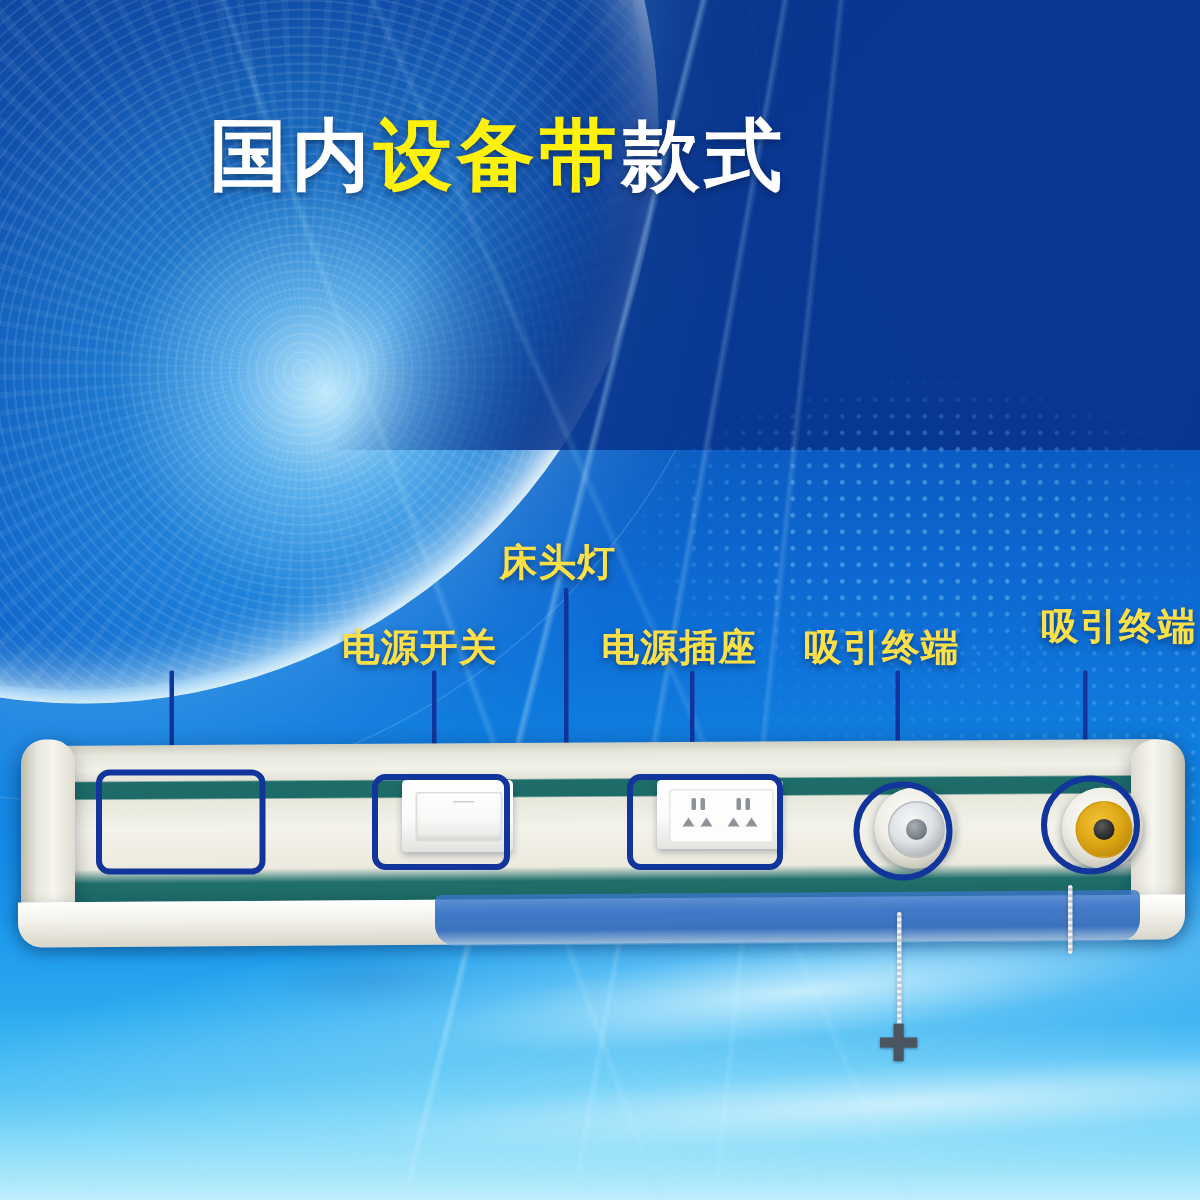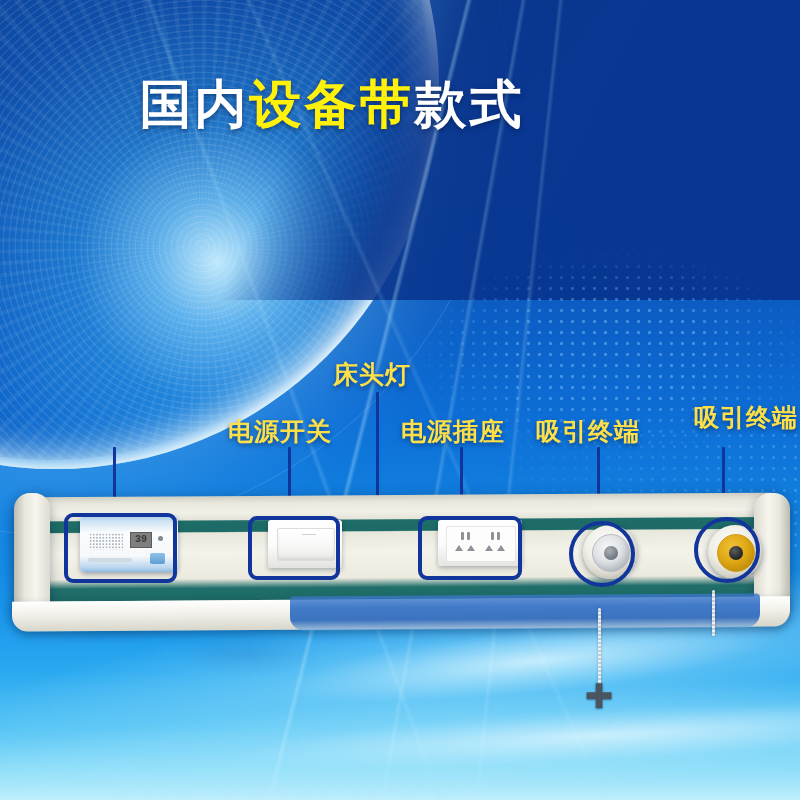--- a/index.html
+++ b/index.html
@@ -459,27 +459,20 @@
   <div class="leader" style="left:722px; top:447px; height:72px;"></div>
 
   <div class="panel-wrap">
 
     <div class="panel-body"></div>
     <div class="cap left"></div>
     <div class="cap right"></div>
     <div class="rail"></div>
     <div class="lightstrip"></div>
 
-    <div class="device intercom">
-      <div class="ic-grille"></div>
-      <div class="ic-display">39</div>
-      <div class="ic-led"></div>
-      <div class="ic-btn"></div>
-      <div class="ic-slot"></div>
-    </div>
 
     <div class="device switch">
       <div class="sw-rocker">
         <div class="sw-mark"></div>
       </div>
     </div>
 
     <div class="device socket">
       <div class="so-face">
         <div class="so-hole hv" style="left:14px; top:5px;"></div>

